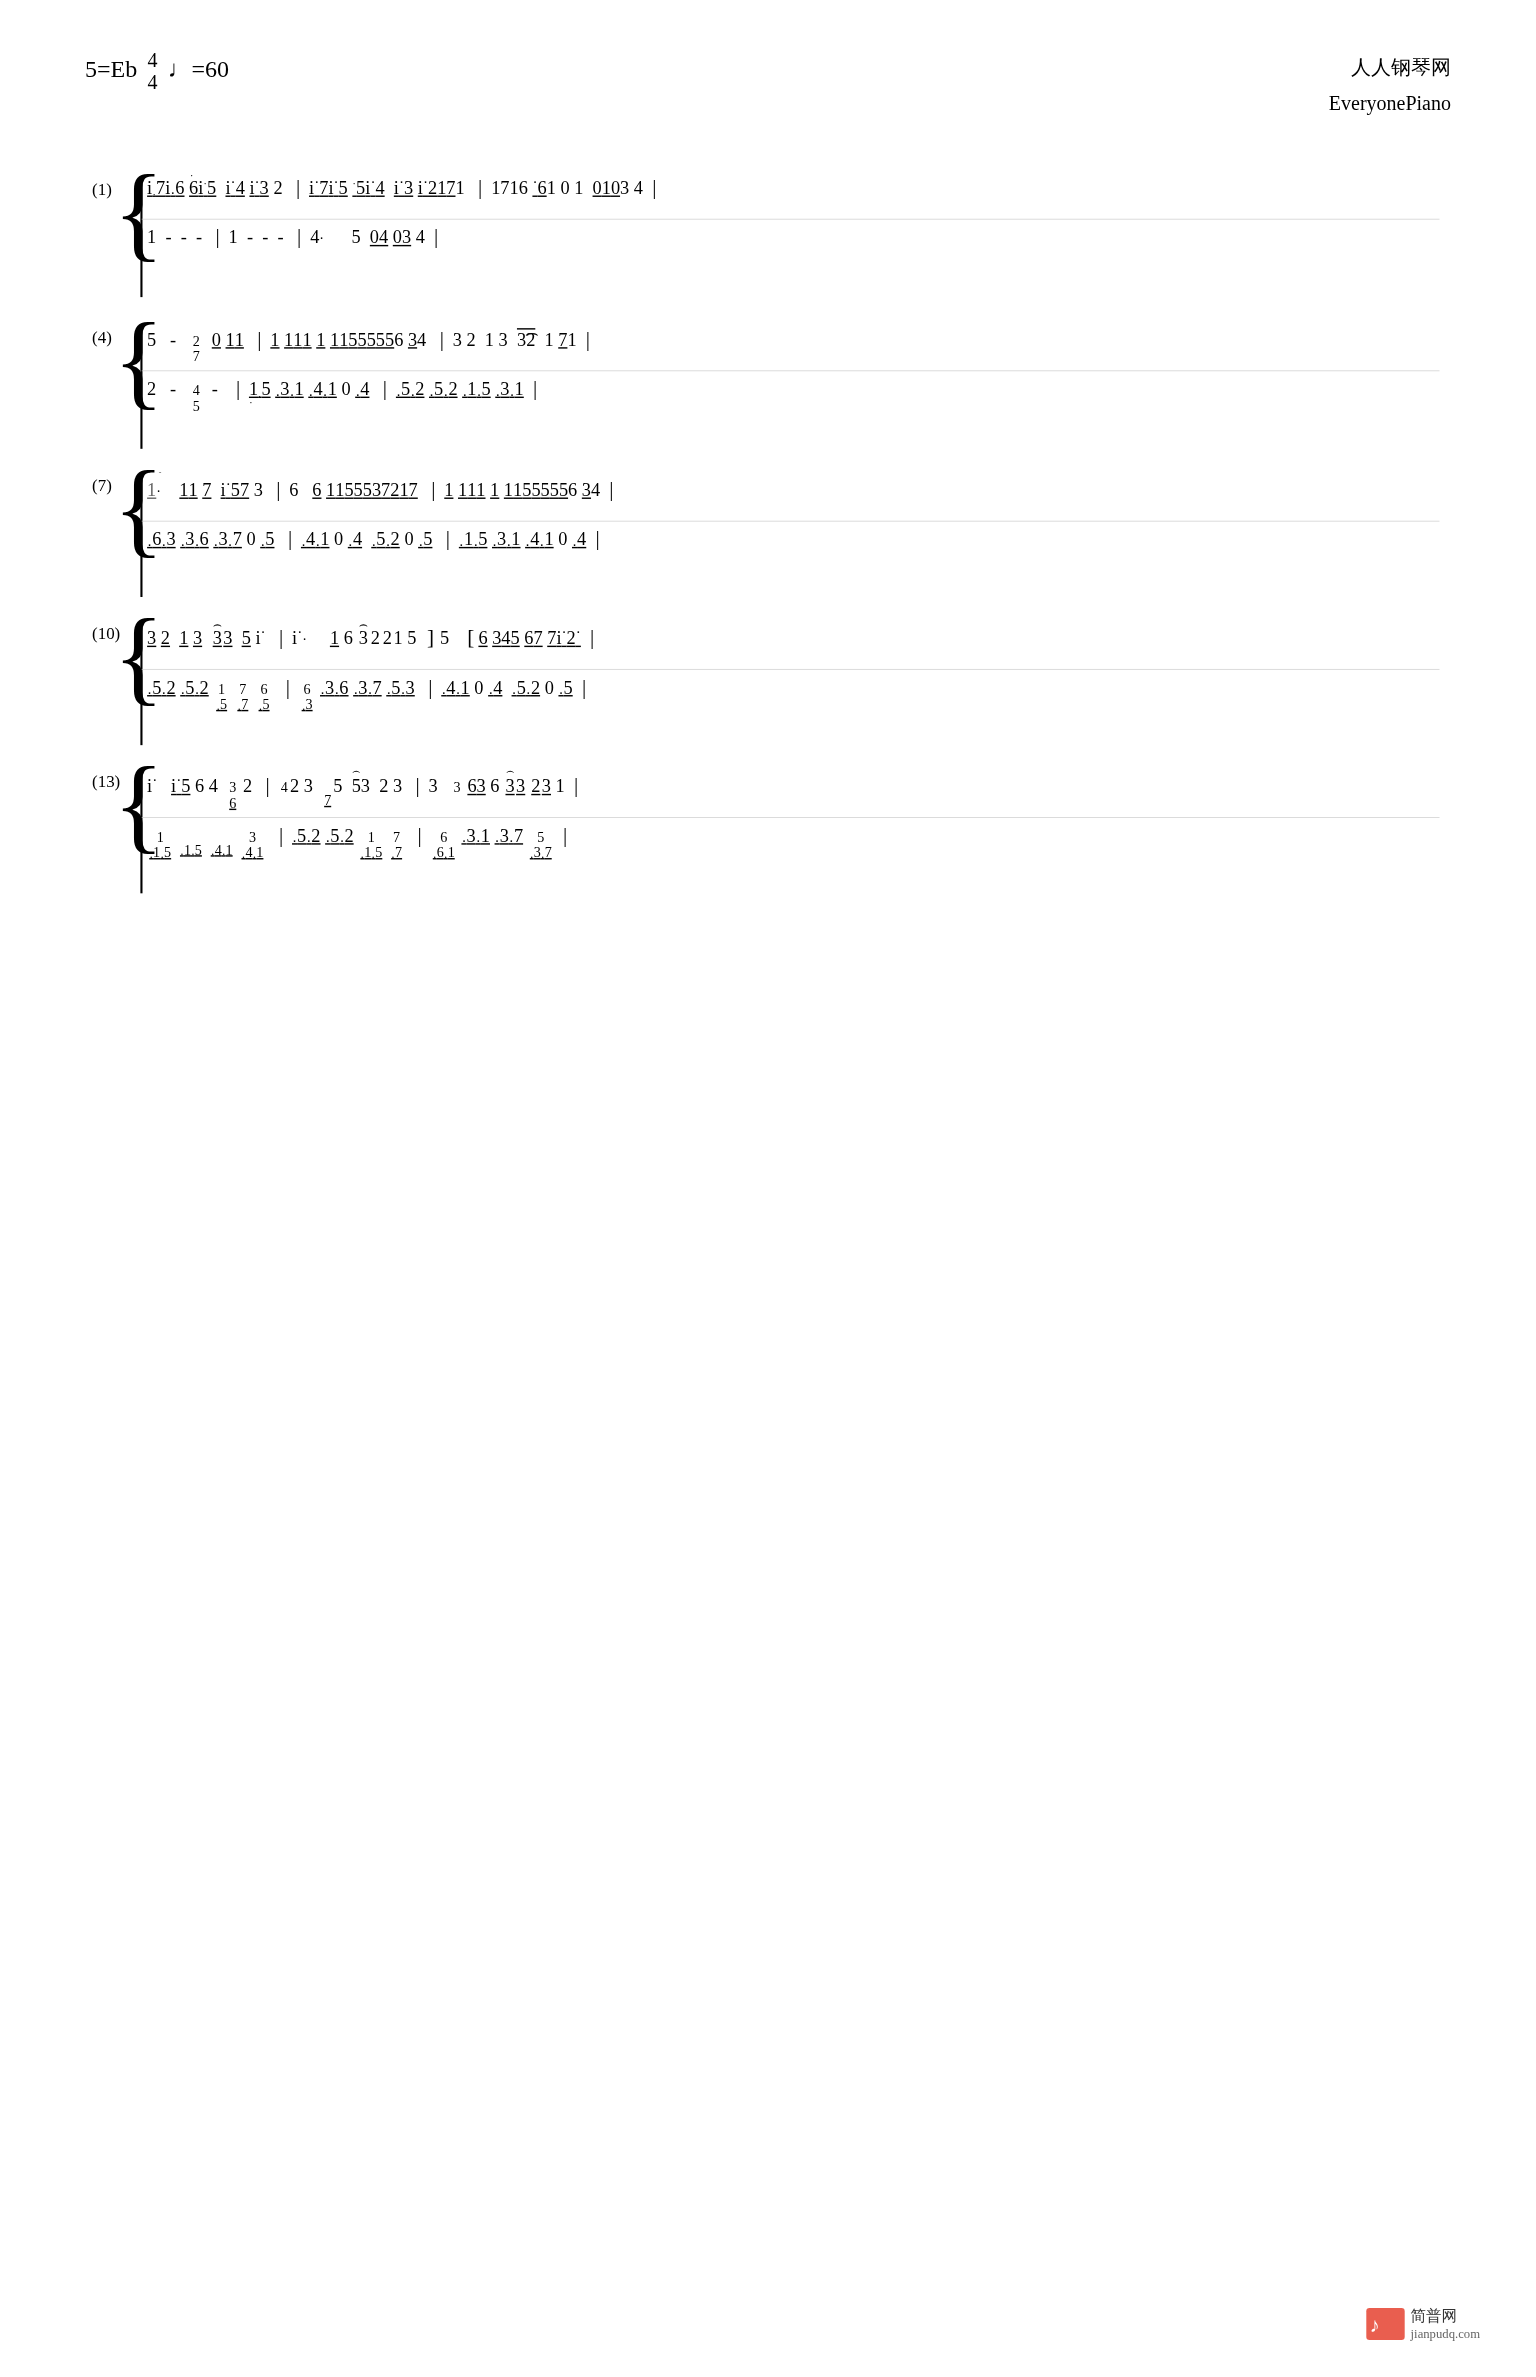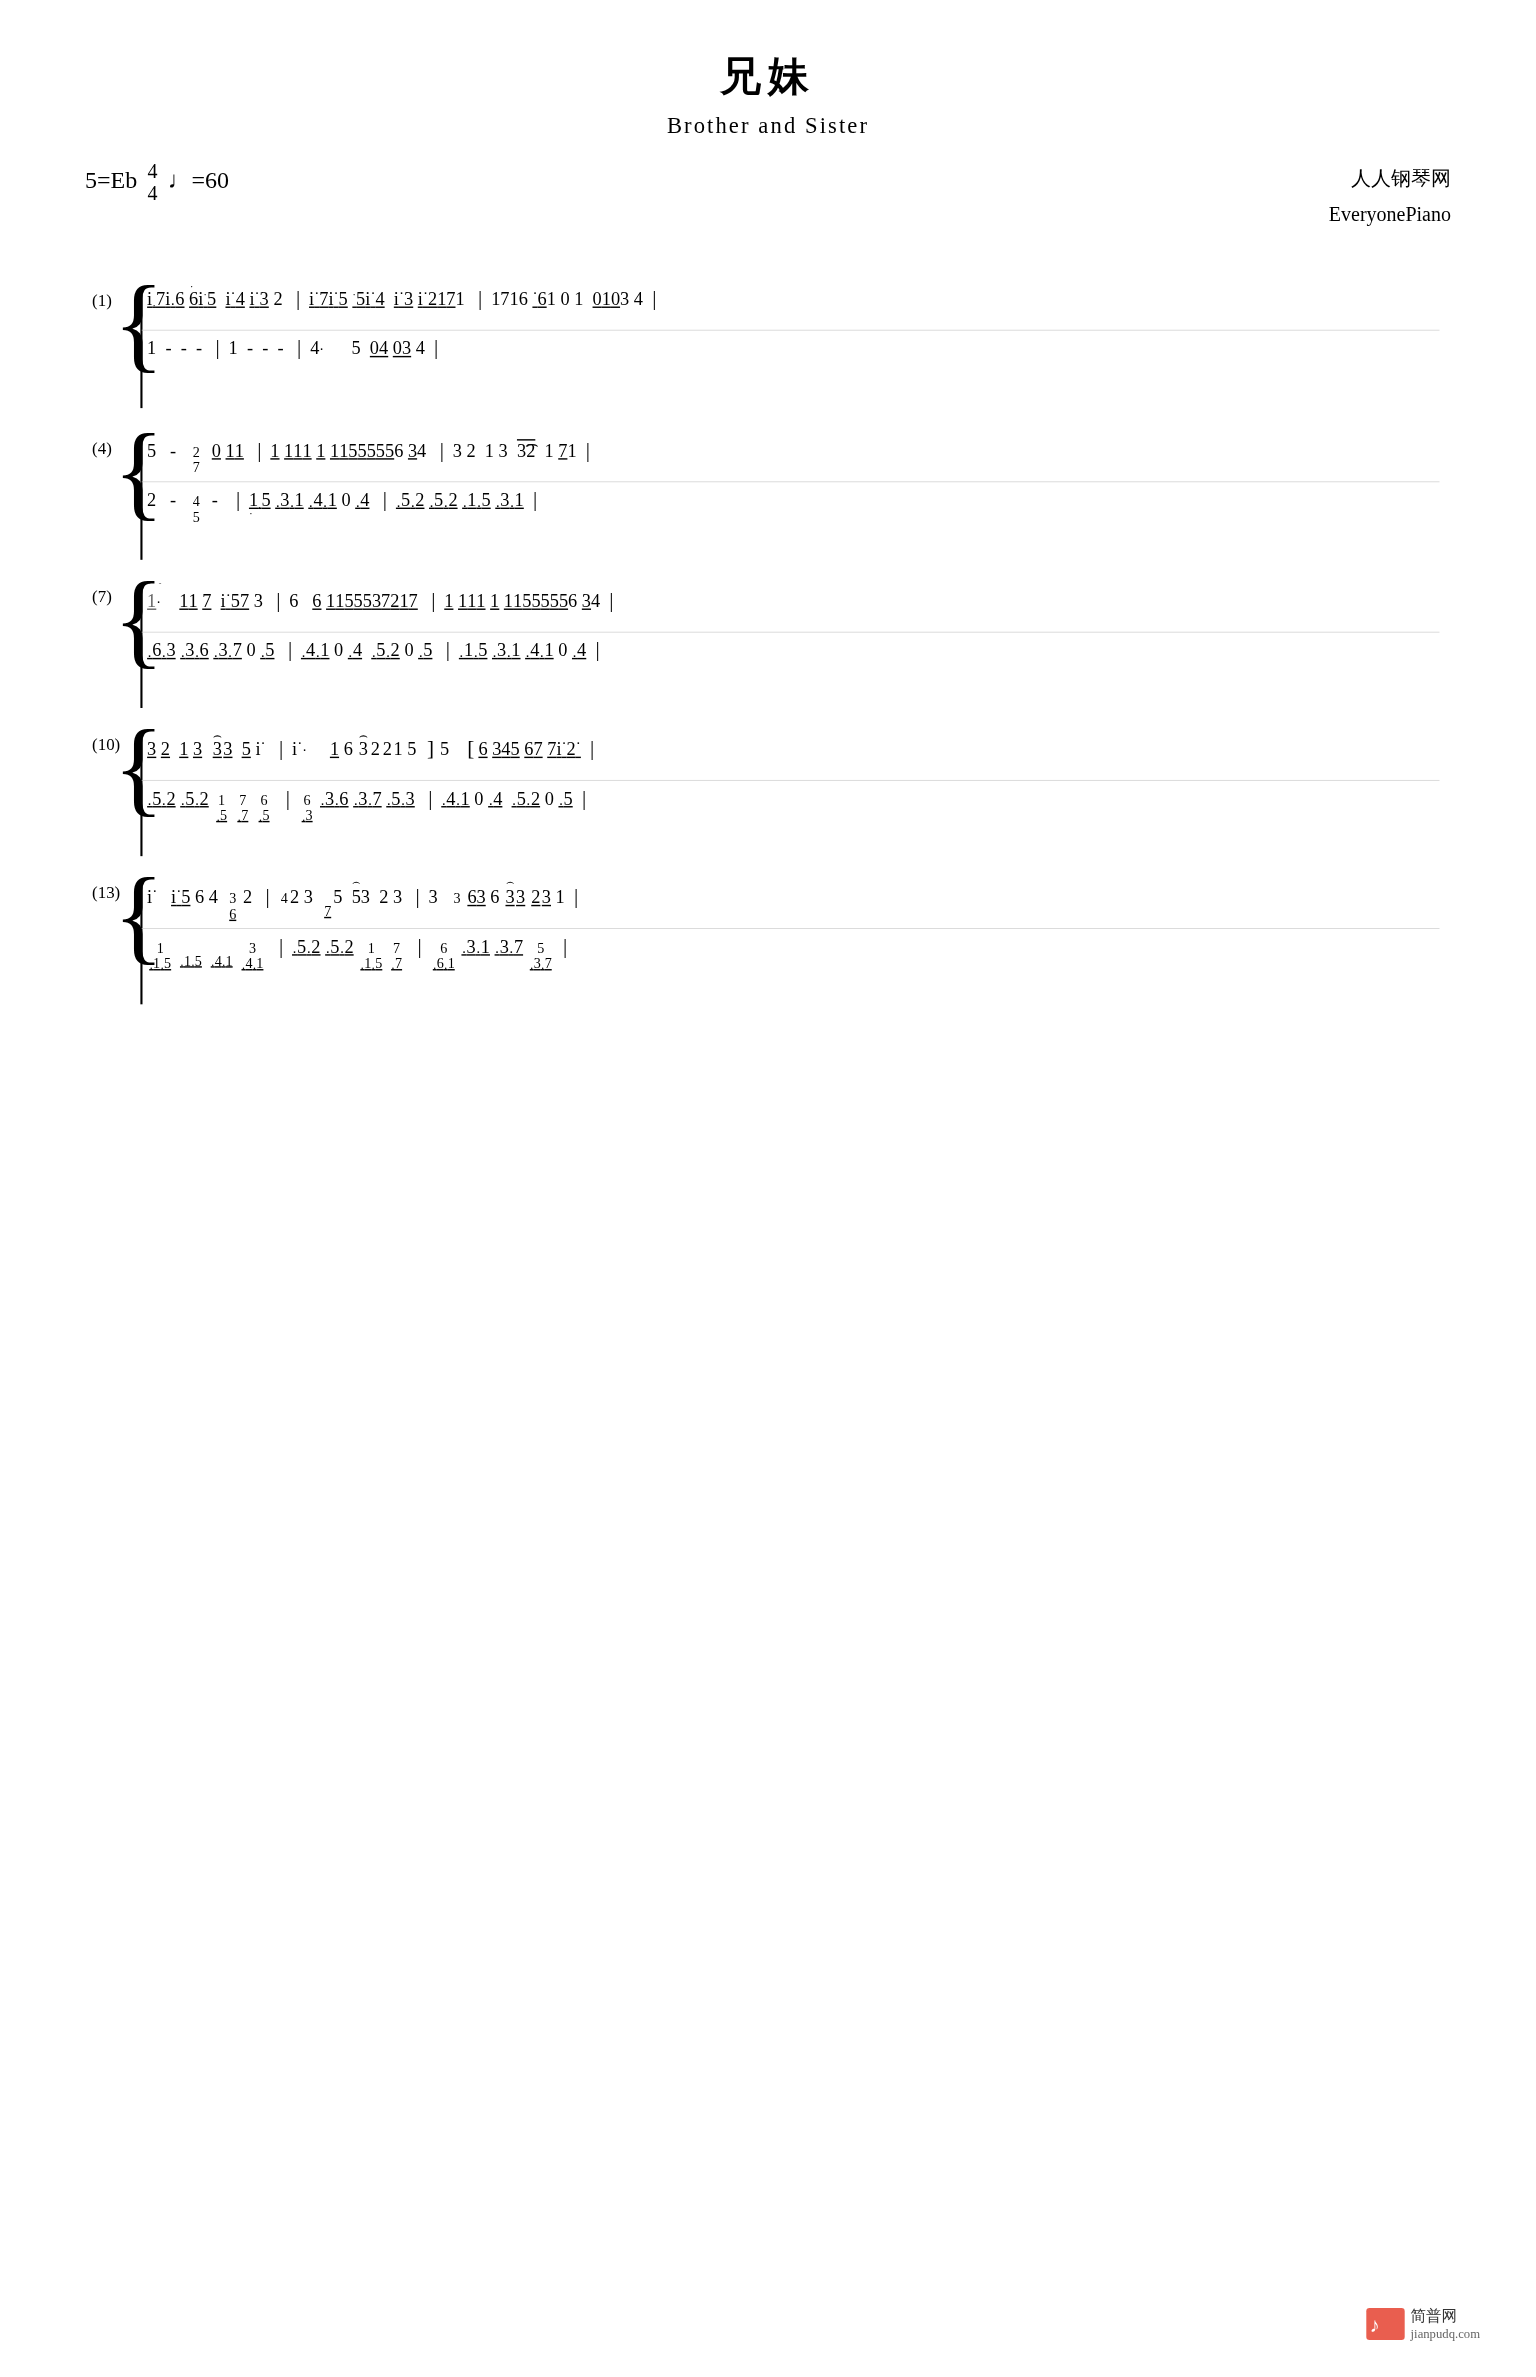--- a/index.html
+++ b/index.html
@@ -91,24 +91,20 @@
     .logo-text-url {
       font-size: 12.7px;
       color: #666;
     }
   </style>
 </head>
 <body>
 
 <div class="page-content">
 
-  <div class="title-section">
-    <h1 class="piece-title">兄妹</h1>
-    <h2 class="piece-subtitle">Brother and Sister</h2>
-  </div>
 
   <div class="header-meta">
     <div class="key-sig">
       <span>5=Eb</span>
       <span style="display:inline-flex;flex-direction:column;align-items:center;font-size:20px;vertical-align:middle;margin:0 4.2px;">
         <span style="line-height:1.1;">4</span>
         <span style="line-height:1.1;">4</span>
       </span>
       <span>♩=60</span>
     </div>

